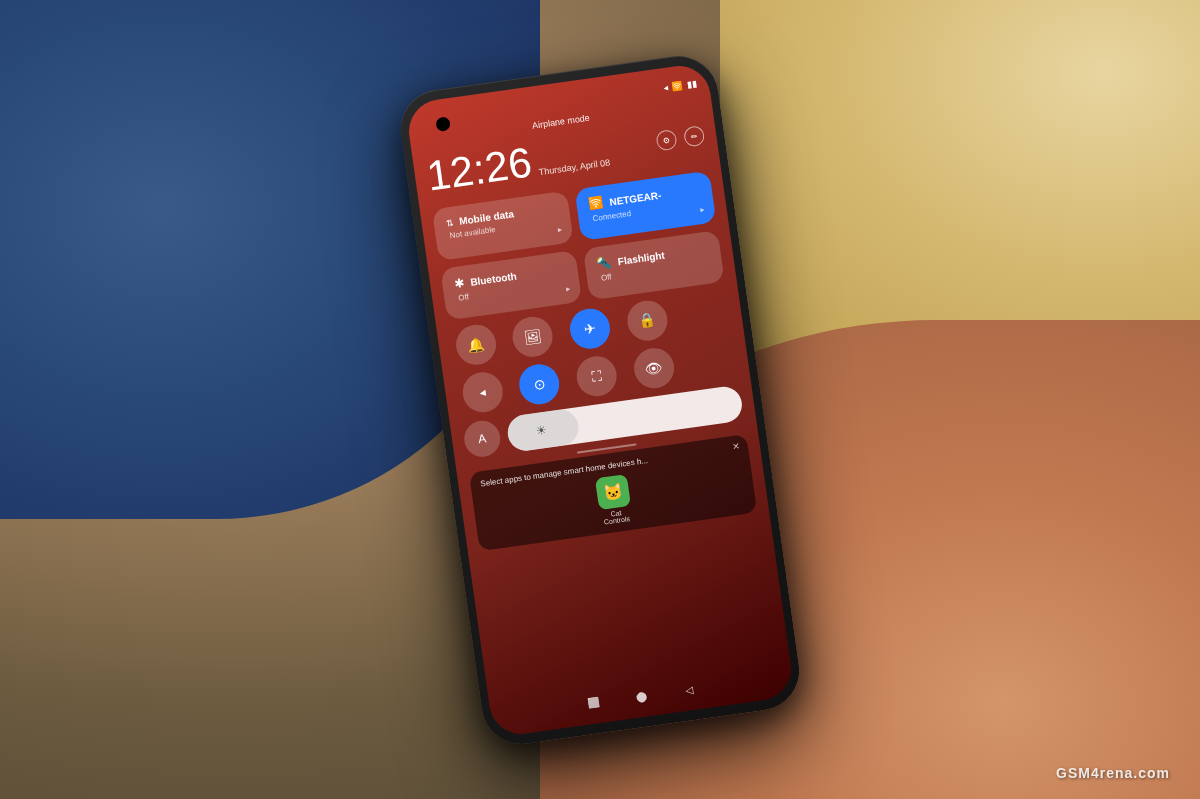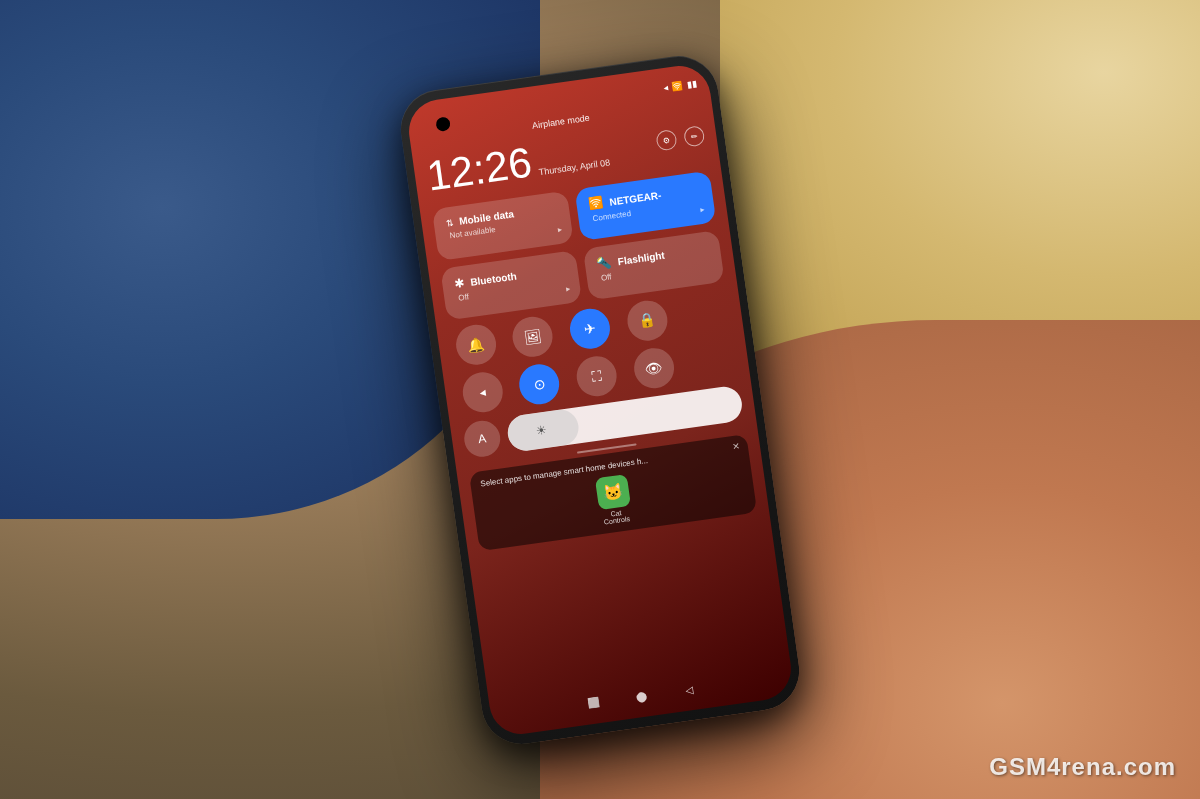--- a/index.html
+++ b/index.html
@@ -42,23 +42,23 @@
     .floor-bg {
       position: absolute;
       top: 0; right: 0;
       width: 40%; height: 45%;
       background: radial-gradient(ellipse at 80% 20%, #e8d5a0 0%, #d4b870 50%, #c0a050 100%);
     }
 
     
     .watermark {
       position: absolute;
-      bottom: 18px; right: 24px;
+      bottom: 18px; right: 30px;
       color: rgba(255,255,255,0.85);
-      font-size: 24px;
+      font-size: 14px;
       font-weight: bold;
       letter-spacing: 1px;
       z-index: 100;
       text-shadow: 1px 1px 3px rgba(0,0,0,0.5);
       text-align: center;
     }
 
     
     .phone-wrapper {
       position: absolute;

